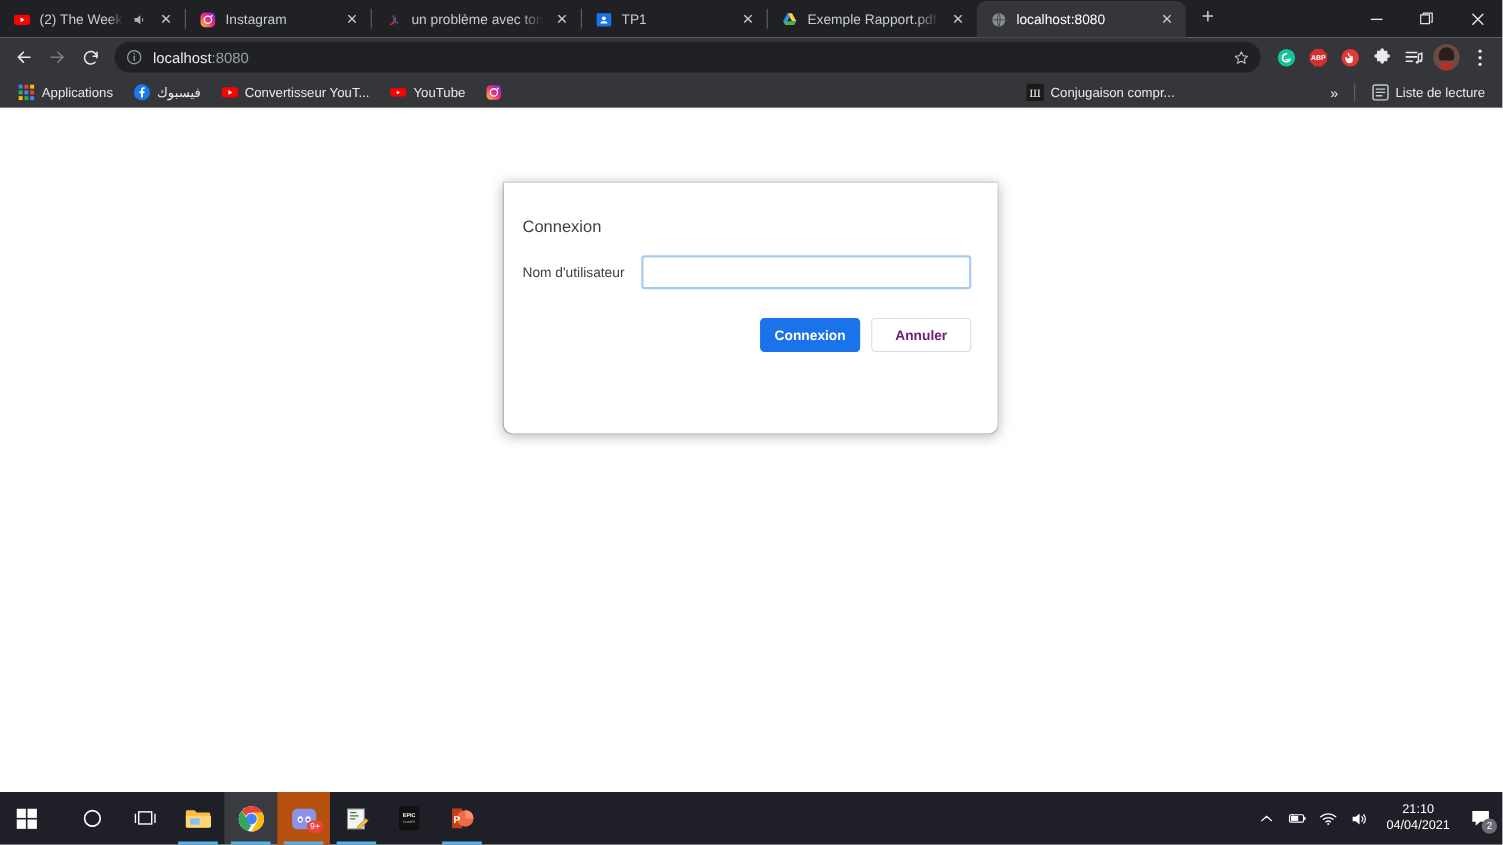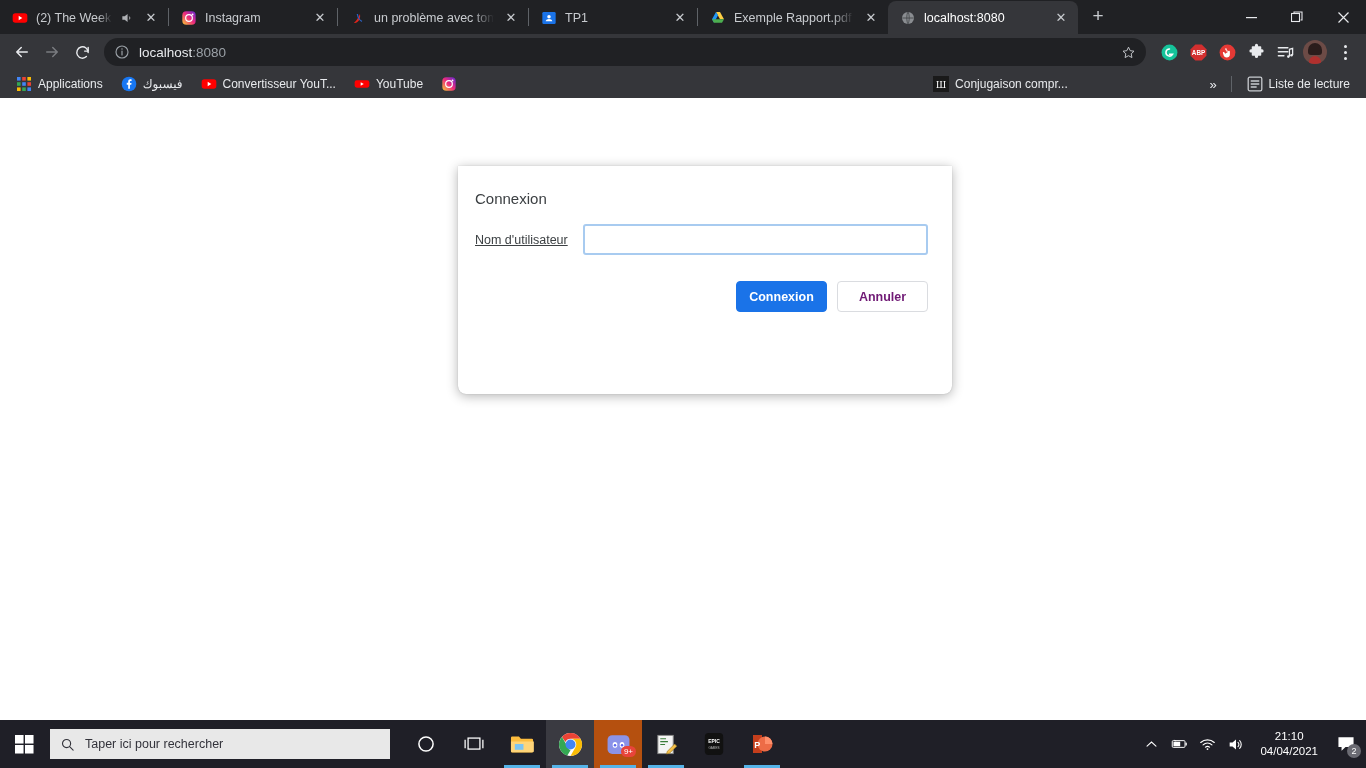--- a/index.html
+++ b/index.html
@@ -82,29 +82,29 @@
   .bm { display: flex; align-items: center; gap: 6px; padding: 3px 8px; border-radius: 4px; white-space: nowrap; }
   .bm .bm-ico { width: 16px; height: 16px; flex: 0 0 16px; display: block; }
   .bm-right { position: absolute; right: 8px; top: 0; height: 28px; display: flex; align-items: center; gap: 2px; }
   .bm-overflow { padding: 3px 7px; color: #e8eaed; font-size: 13px; }
   .bm-divider { width: 1px; height: 16px; background: #5f6368; margin: 0 5px; }
 
   .content { height: 622px; background: #ffffff; position: relative; }
 
   
   .dialog {
-    position: absolute; left: 458px; top: 68px; width: 494px; height: 228px;
+    position: absolute; left: 458px; top: 68px; width: 449px; height: 228px;
     background: #ffffff; border-radius: 0 0 8px 8px;
     box-shadow: 0 2px 12px rgba(0,0,0,.30), 0 0 1px rgba(0,0,0,.28);
-    padding: 18px 24px 0 17px;
+    padding: 26px 24px 0 17px;
   }
   .dlg-title { font-size: 15px; color: #3c4043; margin: 6px 0 0 0; }
   .dlg-origin { font-size: 12.5px; color: #3c4043; margin: 11px 0 0 1px; }
   .dlg-row { display: flex; align-items: center; margin-top: 17px; }
-  .dlg-label { width: 108px; flex: 0 0 108px; font-size: 12.5px; color: #3c4043; text-decoration: underline; }
+  .dlg-label { width: 108px; flex: 0 0 108px; font-size: 12.5px; color: #3c4043; }
   .dlg-input {
     flex: 1 1 auto; height: 31px; border: 1px solid #cfd3d7; border-radius: 3px;
     background: #fff; font-size: 13px; color: #3c4043; padding: 0 8px; outline: none;
     font-family: "Liberation Sans", sans-serif;
   }
   .dlg-input.focused { border: 2px solid #a8cbf0; }
   .dlg-actions { display: flex; justify-content: flex-end; gap: 10px; margin-top: 26px; }
   .btn {
     height: 31px; min-width: 91px; border-radius: 4px; font-size: 12.5px;
     display: flex; align-items: center; justify-content: center;
@@ -411,27 +411,20 @@
 
   <div class="taskbar">
     <div class="start-btn">
       <svg width="19" height="19" viewBox="0 0 20 20">
           <rect x="0" y="0" width="9" height="9" fill="#fff"></rect>
           <rect x="10.5" y="0" width="9" height="9" fill="#fff"></rect>
           <rect x="0" y="10.5" width="9" height="9" fill="#fff"></rect>
           <rect x="10.5" y="10.5" width="9" height="9" fill="#fff"></rect>
         </svg>
     </div>
-    <div class="search-box">
-      <svg width="15" height="15" viewBox="0 0 24 24">
-          <circle cx="10.5" cy="10.5" r="6.5" fill="none" stroke="#33333b" stroke-width="1.8"></circle>
-          <path d="M15.4 15.4L21 21" stroke="#33333b" stroke-width="1.8" stroke-linecap="round"></path>
-        </svg>
-      <span>Taper ici pour rechercher</span>
-    </div>
 
     <div class="tb-icons">
       <div class="tb-item">
         <svg width="20" height="20" viewBox="0 0 24 24">
             <circle cx="12" cy="12" r="8.5" fill="none" stroke="#ffffff" stroke-width="1.8"></circle>
           </svg>
       </div>
       <div class="tb-item">
         <svg width="22" height="20" viewBox="0 0 26 22">
             <rect x="6" y="4" width="14" height="13" fill="none" stroke="#fff" stroke-width="1.5"></rect>

